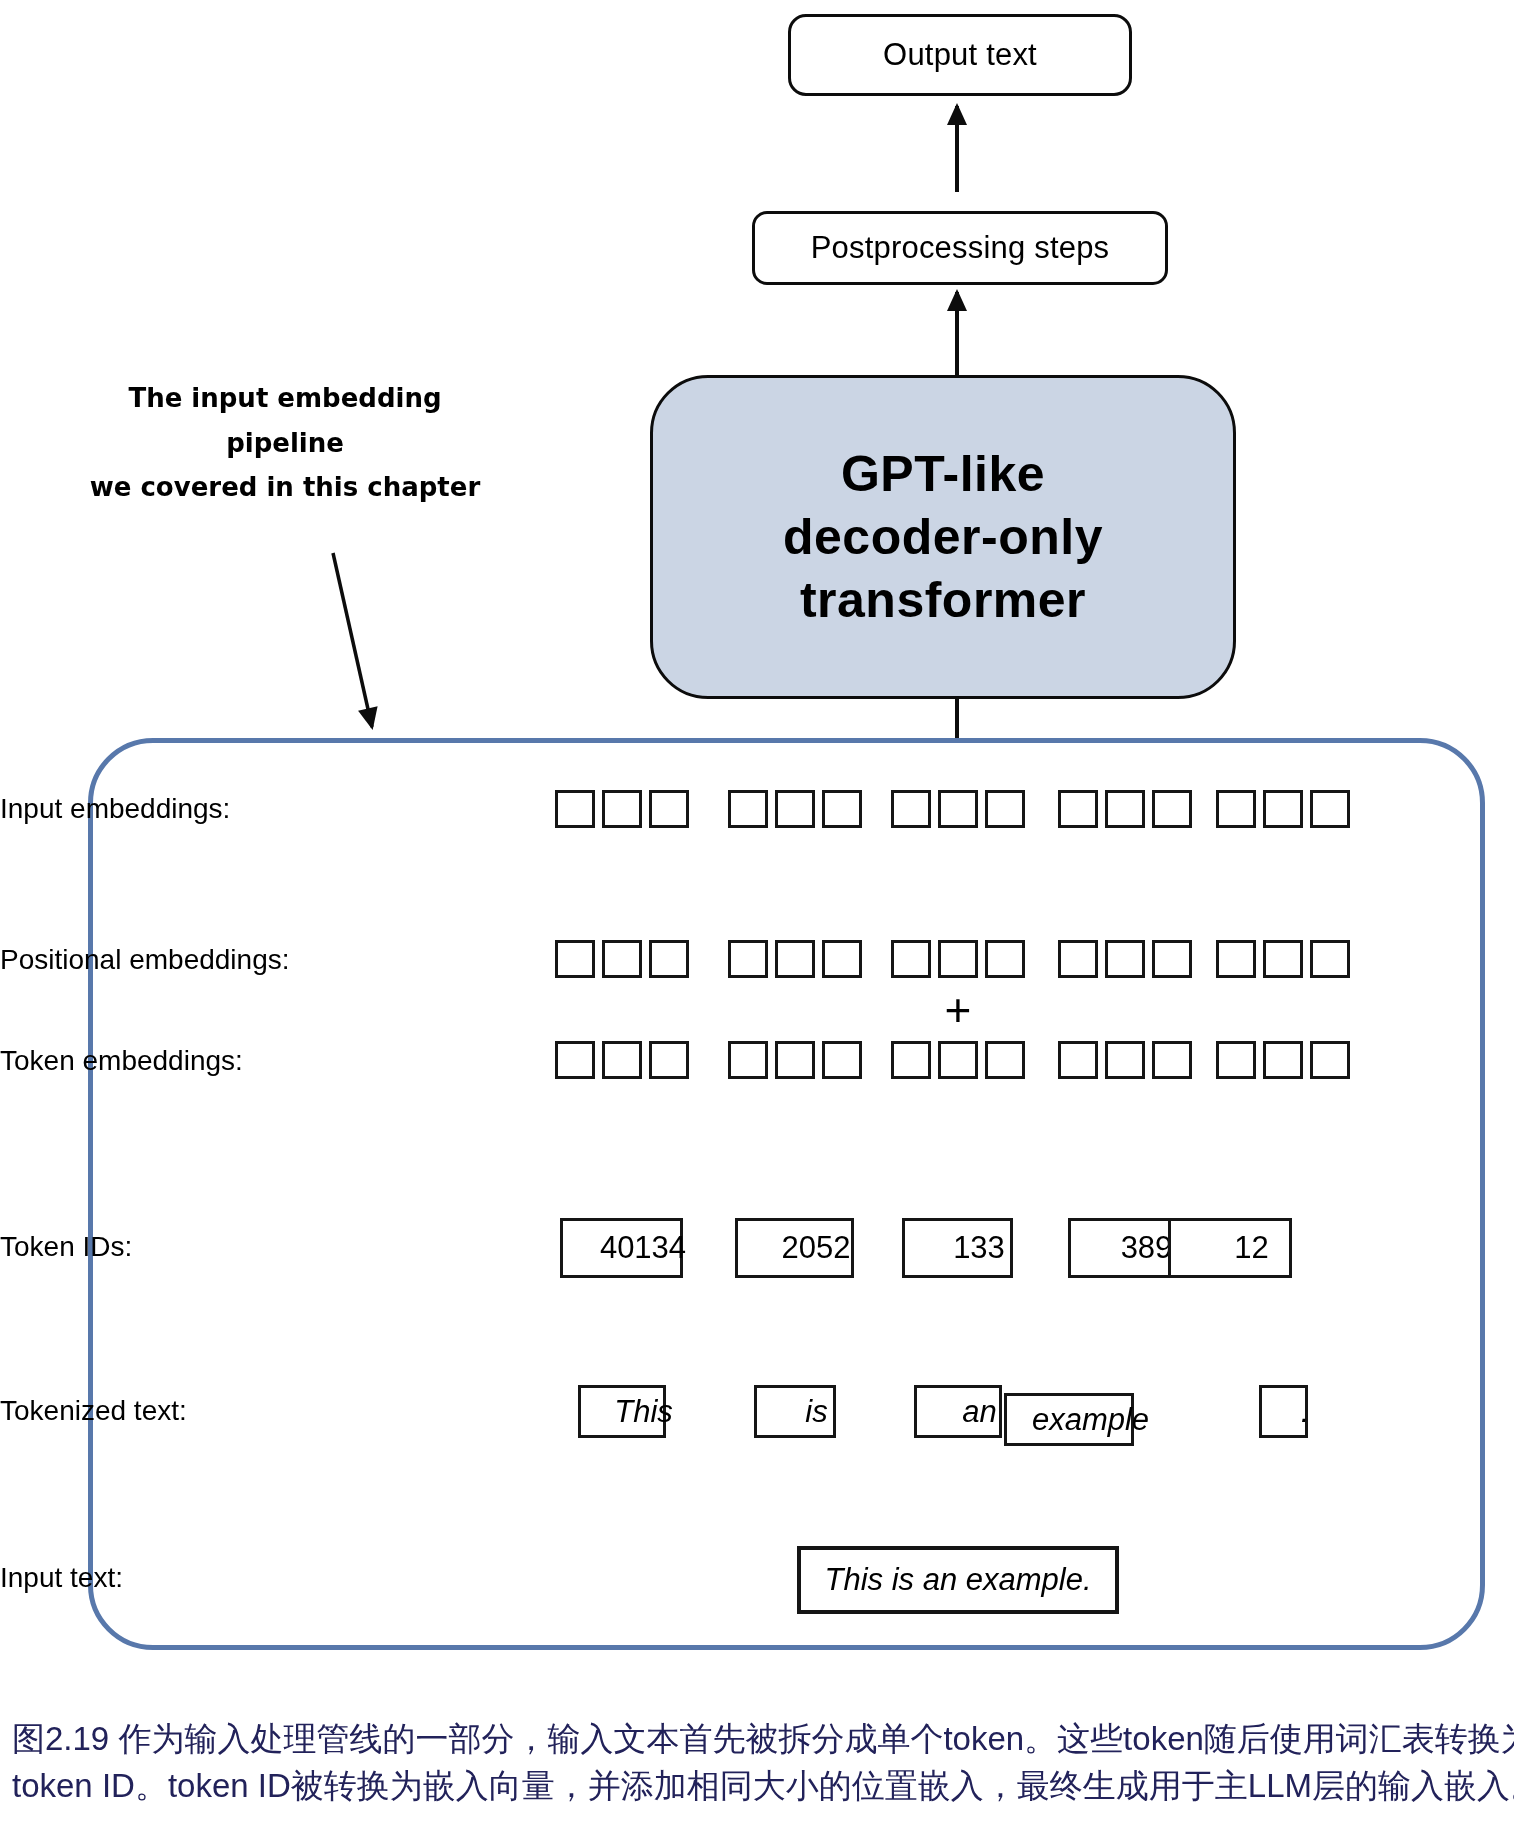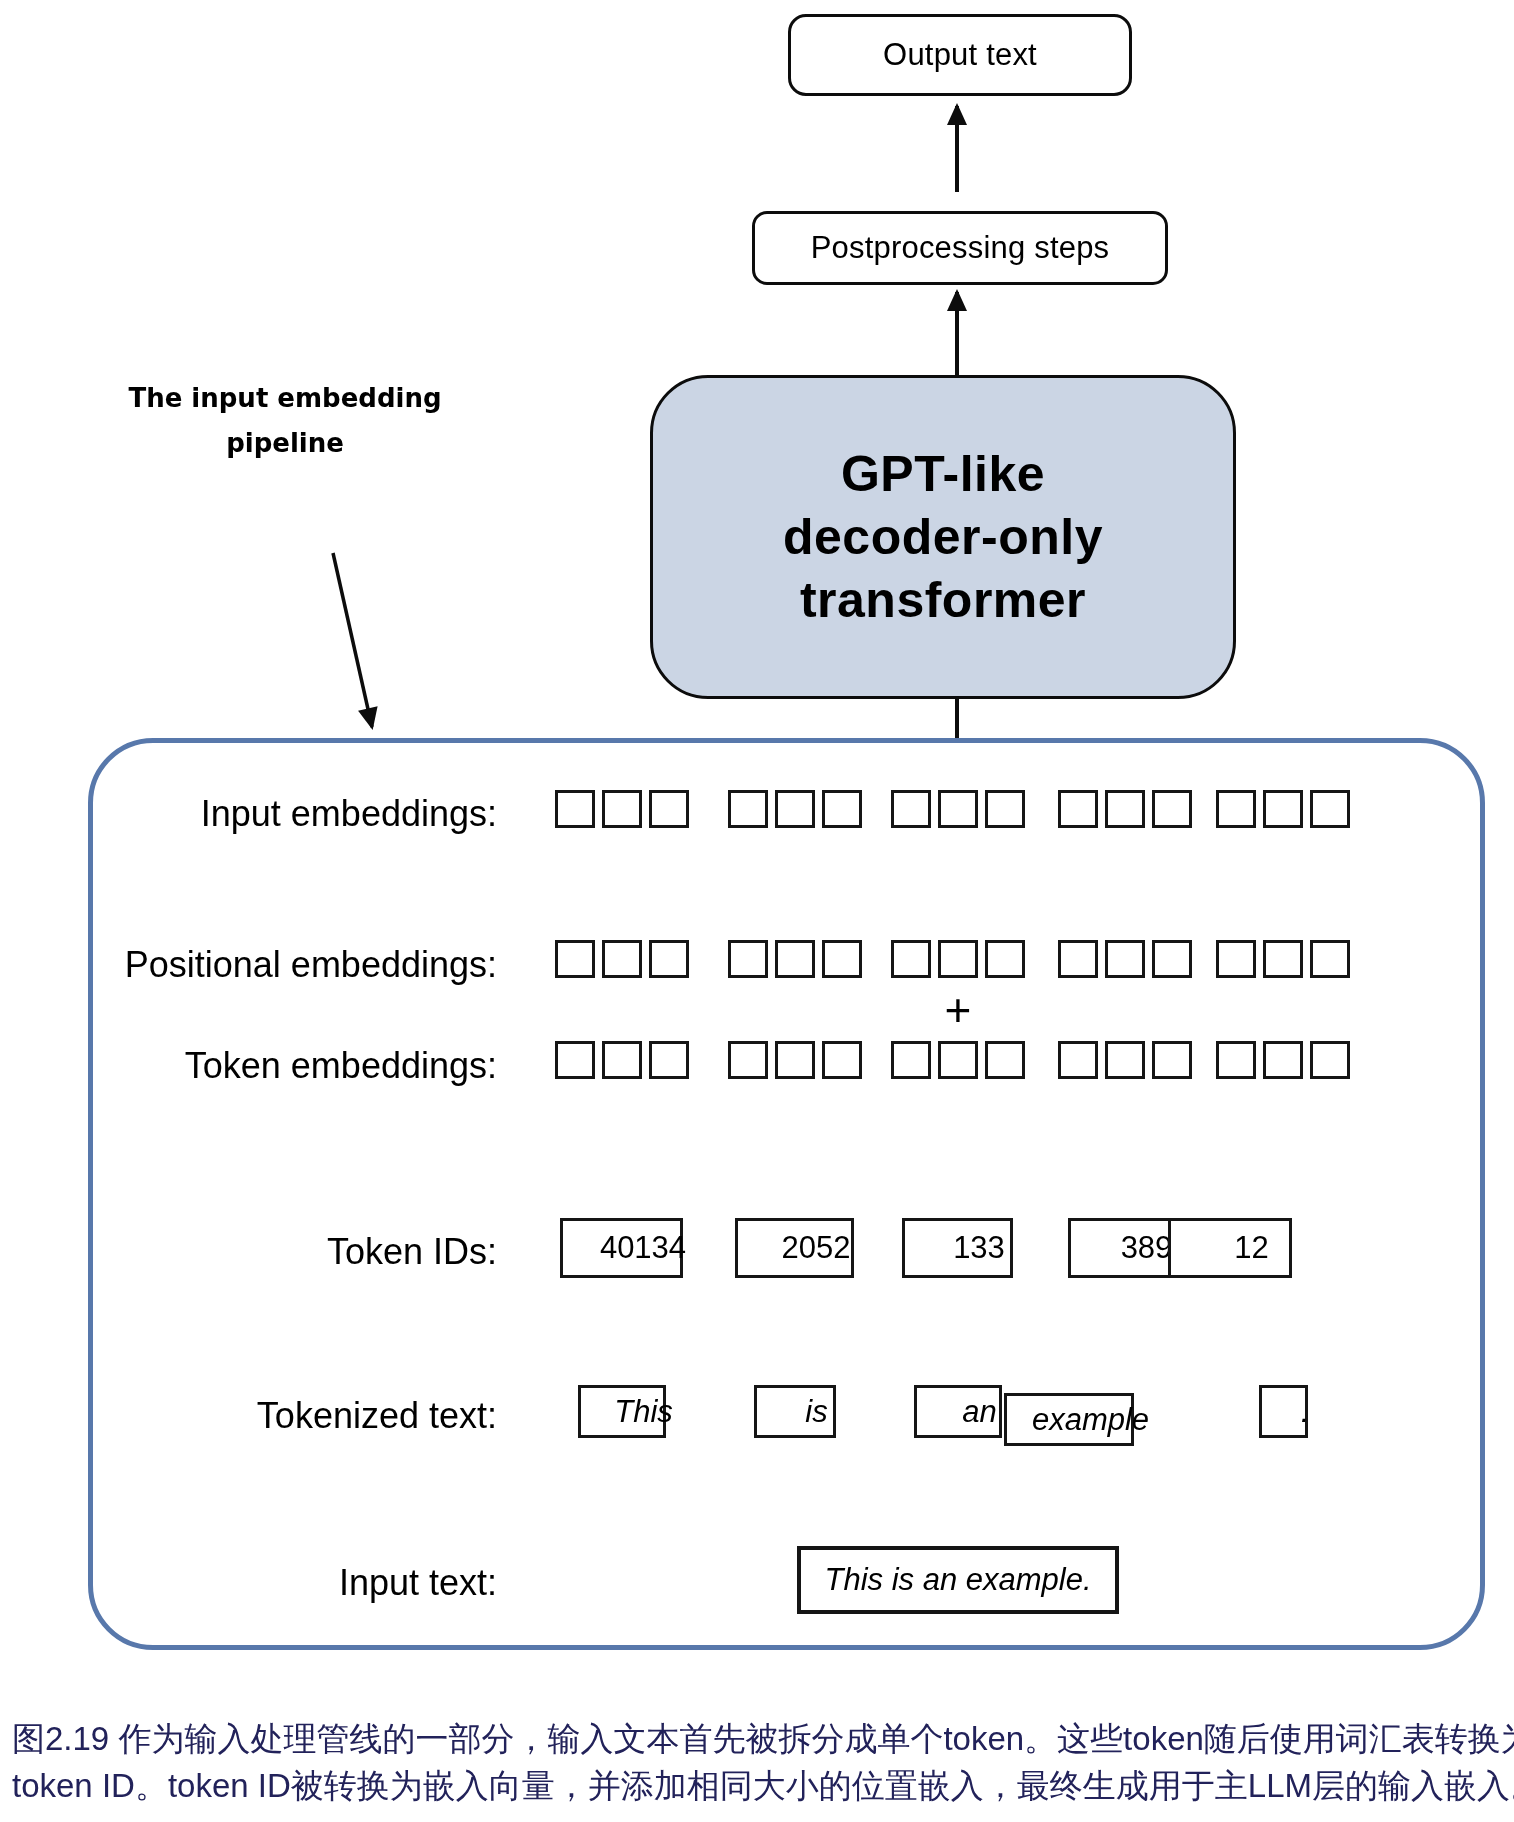--- a/index.html
+++ b/index.html
@@ -25,21 +25,21 @@
     position:absolute;left:85px;top:376px;width:400px;text-align:center;
     font-weight:bold;font-size:26px;line-height:1.72;font-family:"DejaVu Sans",sans-serif;
   }
   
   .pipeline-rect{
     position:absolute;left:88px;top:738px;width:1397px;height:912px;
     border:5px solid #5878ab;border-radius:65px;background:#fff;box-sizing:border-box;
   }
   
   .row-label{
-    position:absolute;left:0;width:497px;text-align:right;font-size:36px;white-space:nowrap;
+    position:absolute;left:0;width:497px;text-align:left;font-size:28px;white-space:nowrap;
   }
   
   .squares-row{position:absolute;left:0;top:0;width:100%;height:0;}
   .cell-group{position:absolute;display:flex;gap:7px;}
   .cell{width:40px;height:38px;border:3px solid #151515;background:#fff;box-sizing:border-box;}
   
   .plus{
     position:absolute;left:958px;top:1012px;transform:translate(-50%,-54%);
     font-size:46px;font-weight:400;
   }
@@ -92,20 +92,21 @@
   <div class="gpt-box">
     <div>
       <div>GPT-like</div>
       <div>decoder-only</div>
       <div>transformer</div>
     </div>
   </div>
 
   <div class="annotation">
     <div>The input embedding pipeline</div>
+    <div>we covered in this chapter</div>
   </div>
 
   <div class="pipeline-rect"></div>
 
   <div class="row-label" style="top:793px">Input embeddings:</div>
   <div class="row-label" style="top:944px">Positional embeddings:</div>
   <div class="row-label" style="top:1045px">Token embeddings:</div>
   <div class="row-label" style="top:1231px">Token IDs:</div>
   <div class="row-label" style="top:1395px">Tokenized text:</div>
   <div class="row-label" style="top:1562px">Input text:</div>

